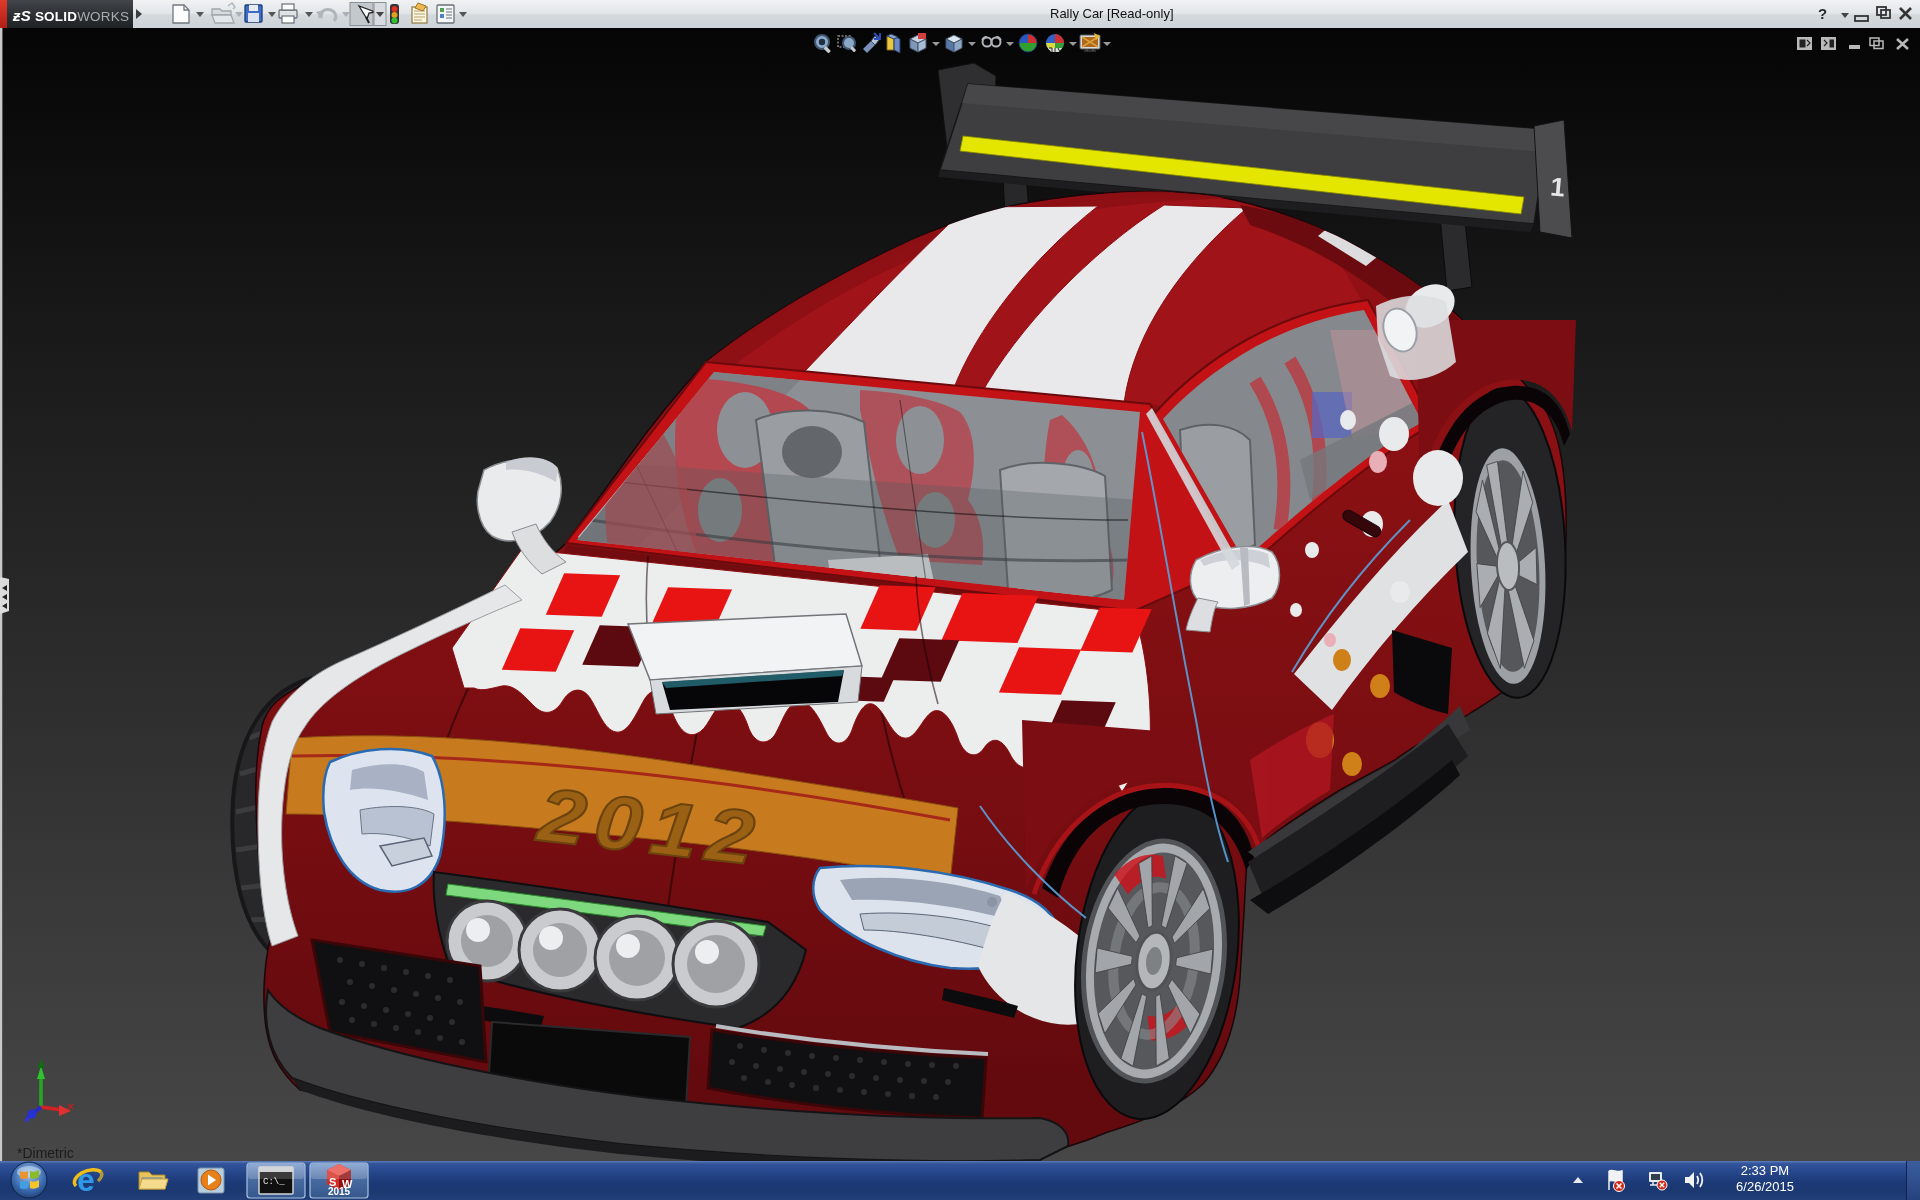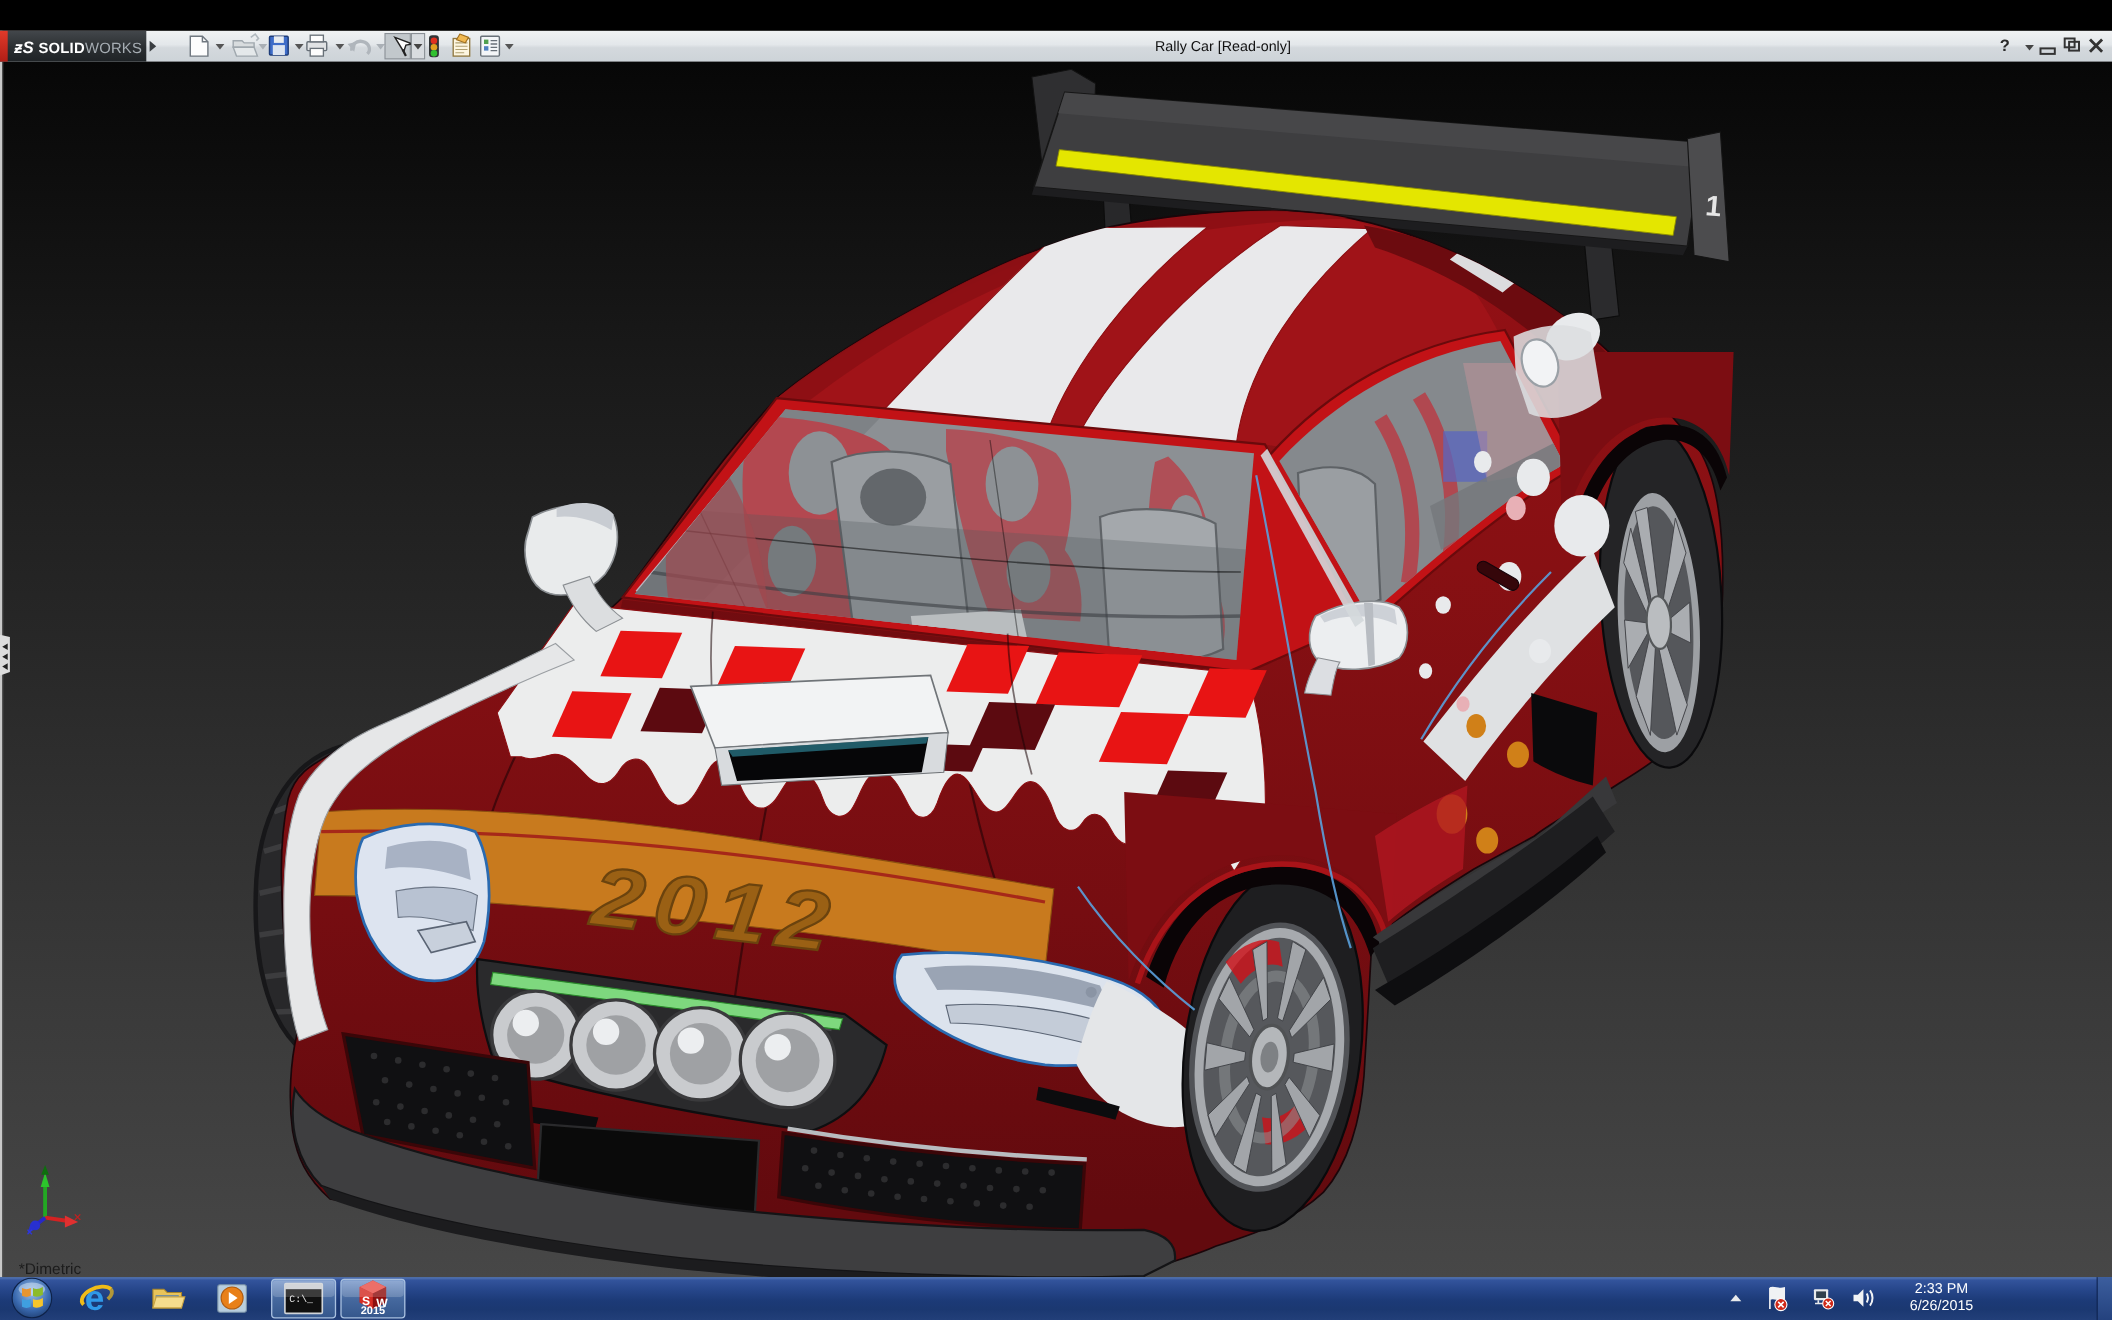--- a/index.html
+++ b/index.html
@@ -1,21 +1,21 @@
 <!DOCTYPE html>
 <html><head>
 <meta charset="utf-8">
 <style>
   html,body{margin:0;padding:0;width:1920px;height:1200px;overflow:hidden;background:#000;
     font-family:"Liberation Sans", sans-serif;}
   #stage{position:absolute;left:0;top:0;width:1920px;height:1200px;}
   #vp{position:absolute;left:0;top:0;}
   
   #titlebar{position:absolute;left:0;top:0;width:1920px;height:28px;
-    background:linear-gradient(180deg,#f0f2f3 0%,#e3e7ea 45%,#d4d9dd 55%,#cdd3d8 100%);margin-top:28px;}
+    background:linear-gradient(180deg,#f0f2f3 0%,#e3e7ea 45%,#d4d9dd 55%,#cdd3d8 100%);}
   #swblock{position:absolute;left:0;top:0;width:133px;height:28px;
     background:linear-gradient(180deg,#43474b 0%,#2b2f32 55%,#1f2326 100%);}
   #swred{position:absolute;left:0;top:0;width:7px;height:28px;background:linear-gradient(180deg,#e03a2a,#b01e16);}
   #swlogo{position:absolute;left:13px;top:7px;color:#fff;font-size:13.5px;font-weight:bold;letter-spacing:0.2px;}
   #swlogo .zs{font-style:italic;font-size:15px;margin-right:4px;}
   #swlogo .wk{color:#a6adb3;font-weight:normal;}
   #swsep{position:absolute;left:136px;top:9px;width:0;height:0;border-left:6px solid #3a3e42;border-top:5px solid transparent;border-bottom:5px solid transparent;}
   #title-text{position:absolute;left:1050px;top:6px;width:190px;font-size:13px;color:#111;}
   .tbtn{position:absolute;top:5px;color:#2a2a2a;font-size:14px;}
   

